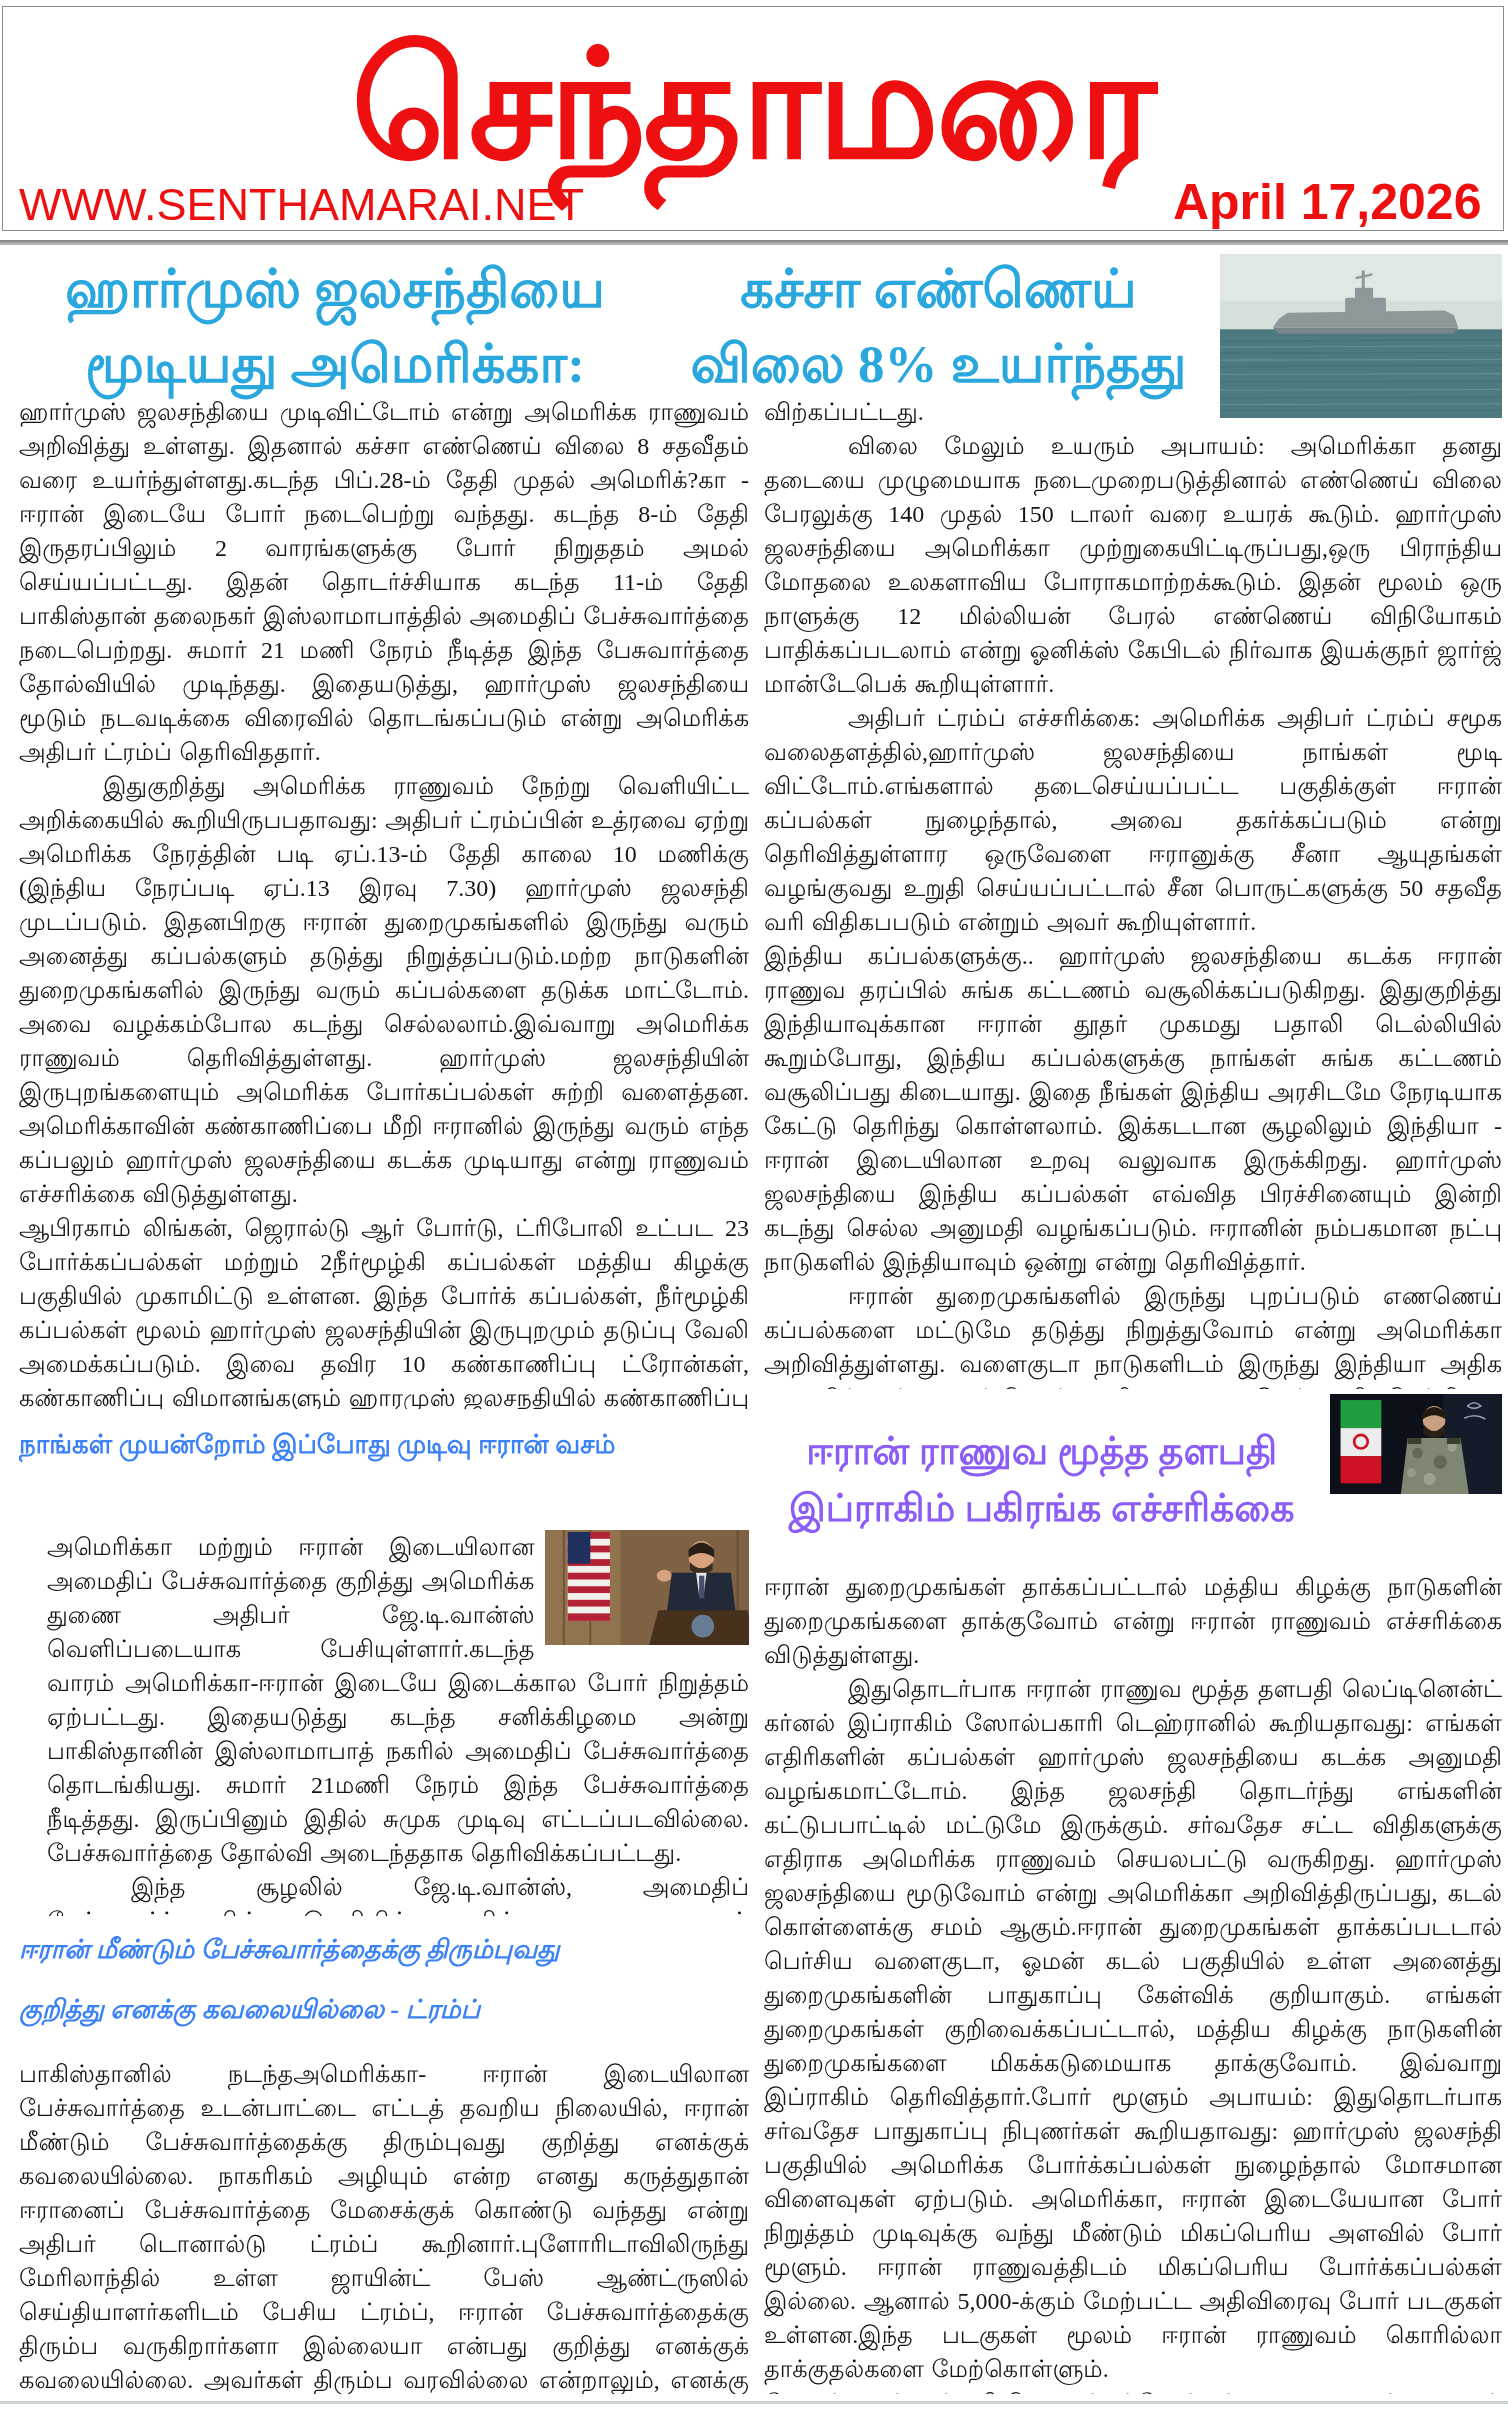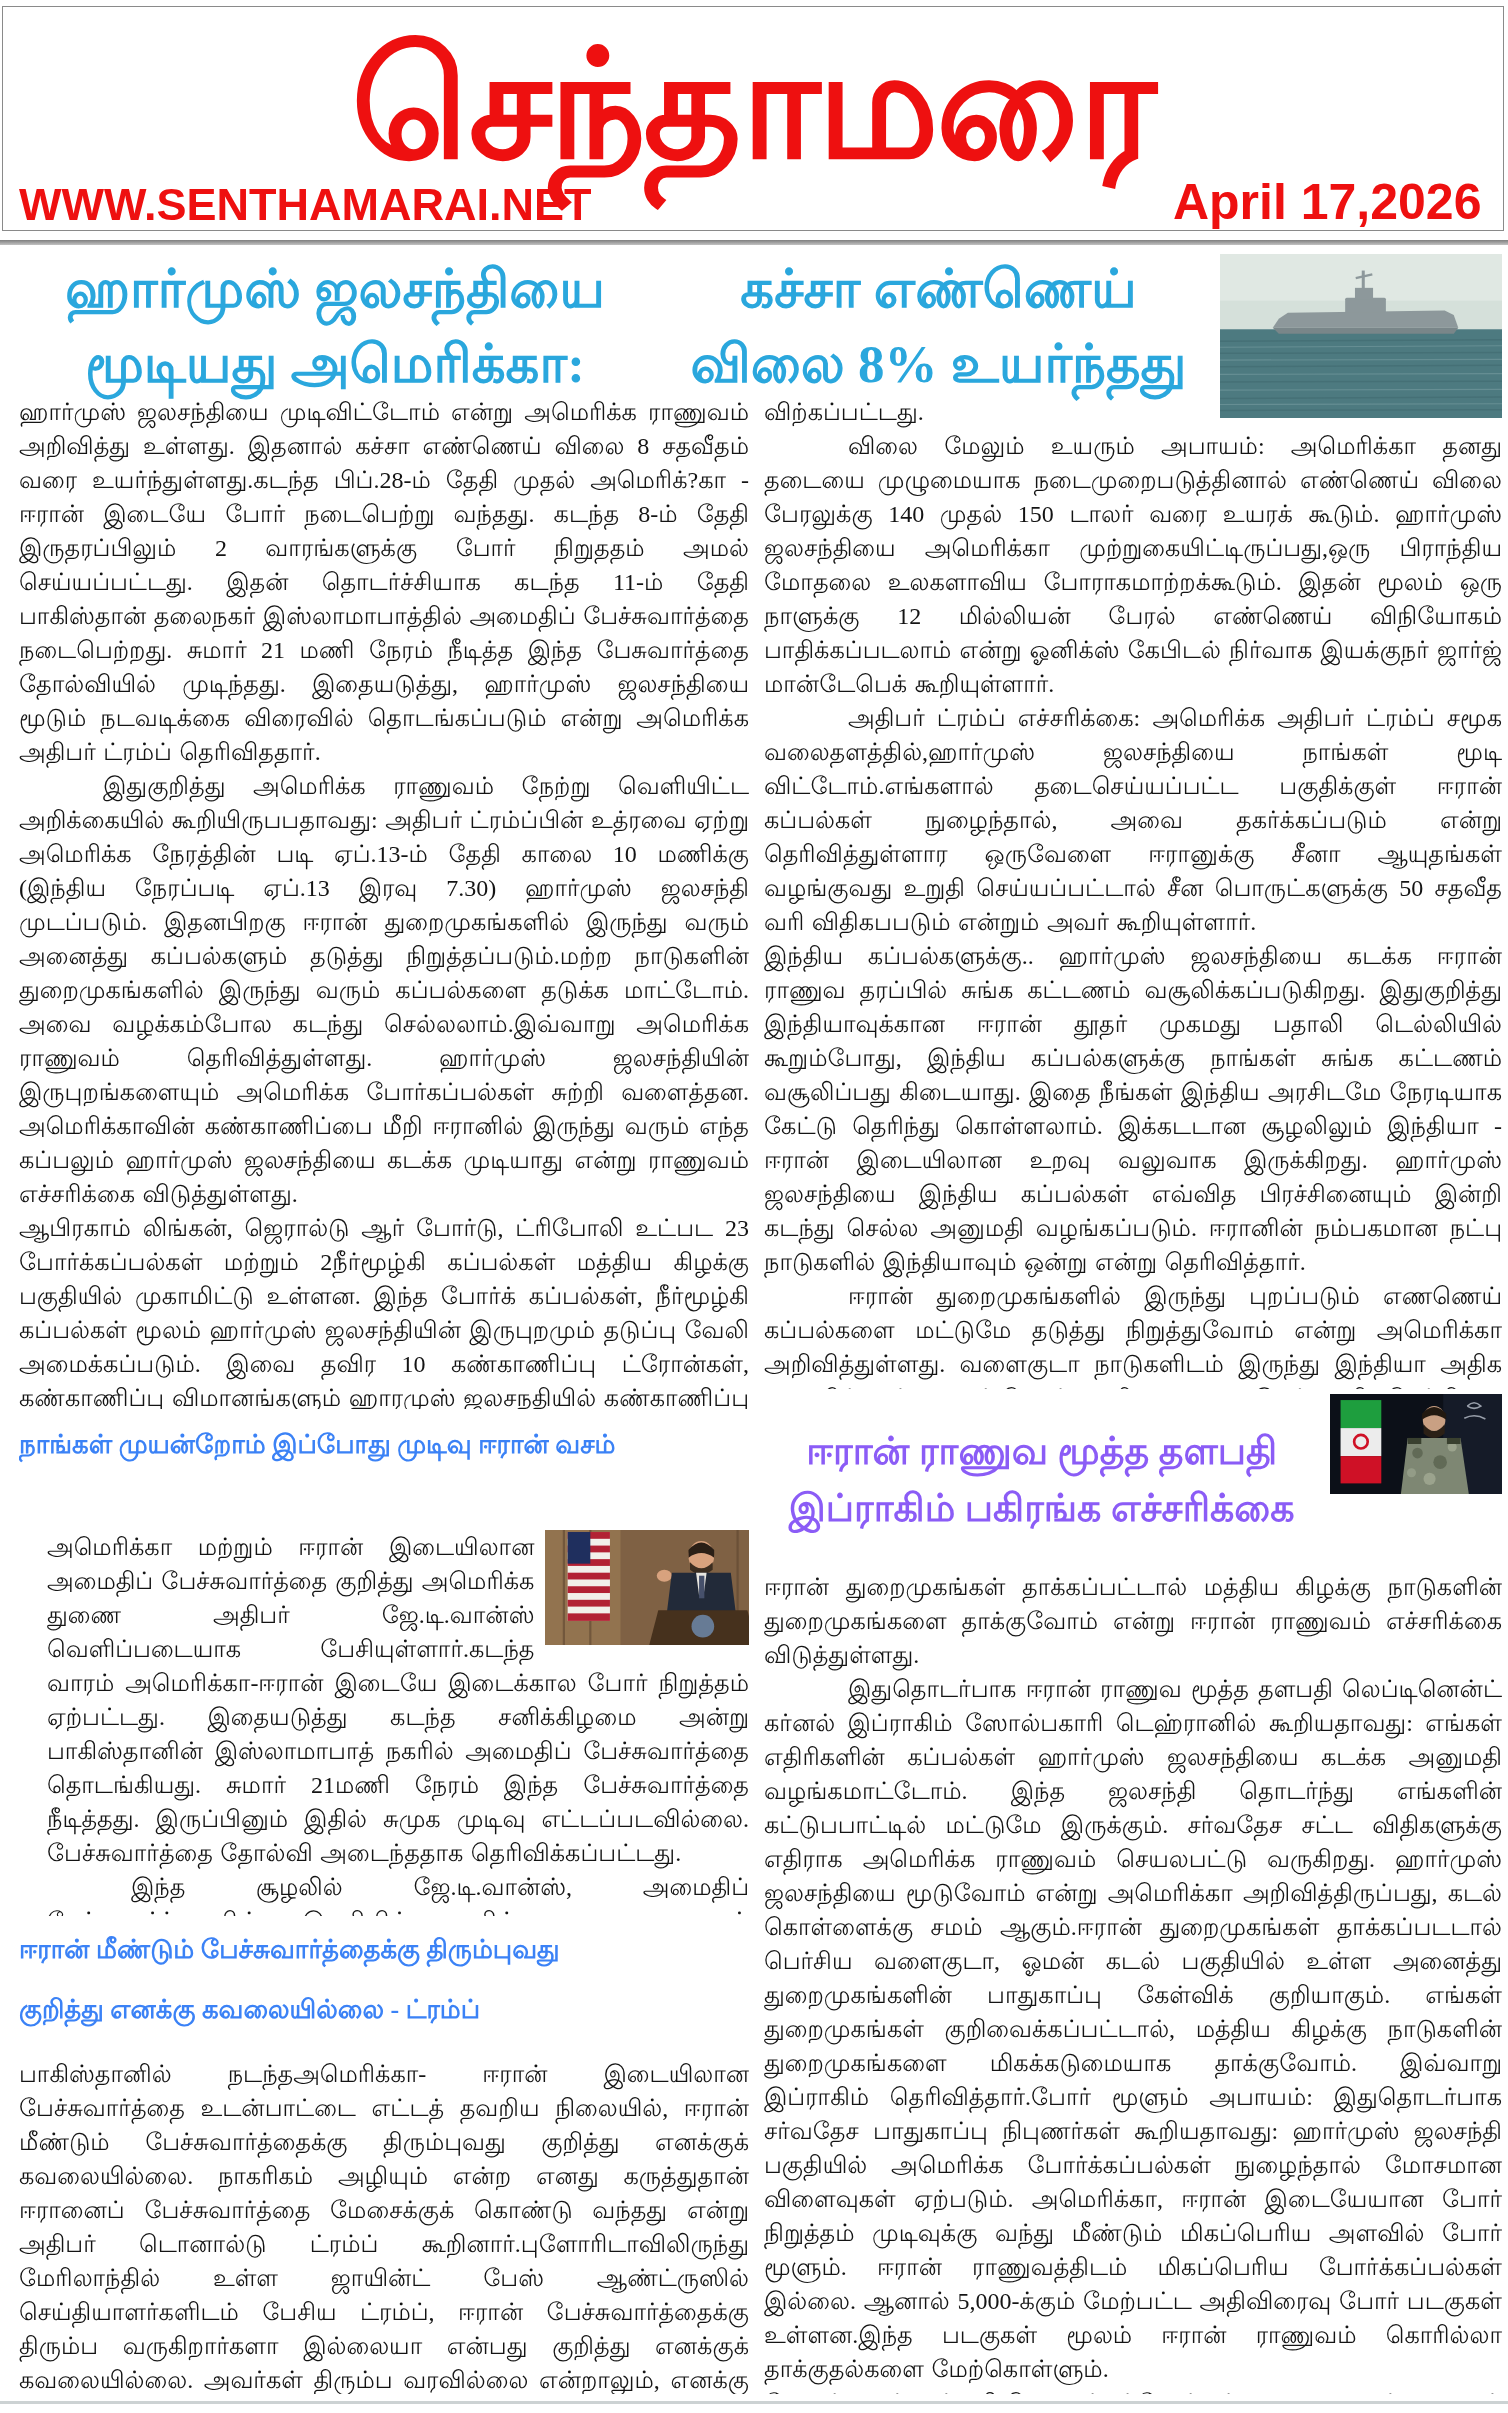--- a/index.html
+++ b/index.html
@@ -15,21 +15,21 @@
   .mast-title {
     margin:16px; text-align:center; font-family:"DejaVu Sans", sans-serif;
     font-weight:900; font-size:151px; line-height:164px; color:#ee1010;
     letter-spacing:-3px; white-space:nowrap;
   }
   .mast-row {
     position:absolute; left:16.6px; right:21px; bottom:1.5px;
     display:flex; justify-content:space-between; align-items:flex-end;
   }
   .site-url {
-    font-family:"Liberation Sans", sans-serif; font-weight:bold;
+    font-family:"Liberation Sans", sans-serif; font-weight:normal;
     font-size:45px; line-height:48px; color:#ee1010; text-decoration:none;
   }
   .issue-date {
     font-family:"Liberation Sans", sans-serif; font-weight:bold;
     font-size:50px; line-height:53px; color:#ee1010;
   }
   .mast-rule {
     position:absolute; top:240px; left:0; width:1508px; height:5.3px;
     background:linear-gradient(#7f7f7f,#c2c2c2); border:0;
   }
@@ -167,21 +167,21 @@
           <polygon points="200,62 214,62 210,92 204,92" fill="#e8e6e0"></polygon>
           <rect x="204" y="66" width="7" height="30" fill="#46506b"></rect>
           <path d="M150,112 L268,112 L280,158 L138,158 Z" fill="#46311d"></path>
           <circle cx="209" cy="133" r="15" fill="#6d88aa" opacity="0.85"></circle>
         </svg>
       </figure>
       <p>அமெரிக்கா மற்றும் ஈரான் இடையிலான அமைதிப் பேச்சுவார்த்தை குறித்து அமெரிக்க துணை அதிபர் ஜே.டி.வான்ஸ் வெளிப்படையாக பேசியுள்ளார்.கடந்த வாரம் அமெரிக்கா-ஈரான் இடையே இடைக்கால போர் நிறுத்தம் ஏற்பட்டது. இதையடுத்து கடந்த சனிக்கிழமை அன்று பாகிஸ்தானின் இஸ்லாமாபாத் நகரில் அமைதிப் பேச்சுவார்த்தை தொடங்கியது. சுமார் 21மணி நேரம் இந்த பேச்சுவார்த்தை நீடித்தது. இருப்பினும் இதில் சுமுக முடிவு எட்டப்படவில்லை. பேச்சுவார்த்தை தோல்வி அடைந்ததாக தெரிவிக்கப்பட்டது.</p>
       <p class="indent">இந்த சூழலில் ஜே.டி.வான்ஸ், அமைதிப் பேச்சுவார்த்தையின் இறுதியில் அதில் முடிவு எதுவும் எட்டப்படவில்லை என்றாலும் நல்ல முன்னேற்றம் கண்டோம். இரண்டு தரப்பும் ஒற்றை புள்ளியை நோக்கி நகர்ந்தோம். இருப்பினும் அதில் ஈரானின் நகர்வு போதுமானதாக இல்லை. இப்போது முடிவு ஈரான் வசம் உள்ளது.ஈரானின் அணுசக்தி செயல்பாடு சார்ந்து அமெரிக்காவின் முன்மொழிவை பூர்த்தி செய்வது இருநாடுகளுக்கும் சிறந்ததொரு ஒப்பந்தத்துக்கு வழிவகுக்கக்கூடும் என்று தெரிவித்துள்ளார்.</p>
     </div>
 
-    <div class="block" style="top:1525px; height:133px;">
+    <div class="block" style="top:1525px; height:133px;font-style:italic;">
       <h2 class="red-head">
         <span>ஈரான் மீண்டும் பேச்சுவார்த்தைக்கு திரும்புவது</span><br>
         <span>குறித்து எனக்கு கவலையில்லை - ட்ரம்ப்</span>
       </h2>
     </div>
 
     <div class="block body-text" style="top:1662px; height:337px;">
       <p>பாகிஸ்தானில் நடந்தஅமெரிக்கா- ஈரான் இடையிலான பேச்சுவார்த்தை உடன்பாட்டை எட்டத் தவறிய நிலையில், ஈரான் மீண்டும் பேச்சுவார்த்தைக்கு திரும்புவது குறித்து எனக்குக் கவலையில்லை. நாகரிகம் அழியும் என்ற எனது கருத்துதான் ஈரானைப் பேச்சுவார்த்தை மேசைக்குக் கொண்டு வந்தது என்று அதிபர் டொனால்டு ட்ரம்ப் கூறினார்.புளோரிடாவிலிருந்து மேரிலாந்தில் உள்ள ஜாயின்ட் பேஸ் ஆண்ட்ருஸில் செய்தியாளர்களிடம் பேசிய ட்ரம்ப், ஈரான் பேச்சுவார்த்தைக்கு திரும்ப வருகிறார்களா இல்லையா என்பது குறித்து எனக்குக் கவலையில்லை. அவர்கள் திரும்ப வரவில்லை என்றாலும், எனக்கு எந்தப் பிரச்சினையும் இல்லை. நாகரிகம் அழியும என்ற எனது கருத்துதான் ஈரானைப் பேச்சுவார்த்தை மேசைக்குக் கொண்டு வந்தது. ஆனால், அவர்கள் அதை மறந்து விட்டு பேச்சுவார்த்தையை விட்டு வெளியேறிவிட்டார்கள். இருப்பினும், அவர்கள் திரும்பி வந்து, நாம் விரும்பும் அனைத்தையும் நமக்குத் தருவார்கள் என்று நான் கணிக்கிறேன் என்று கூறினார்.</p>
     </div>
   </section>

